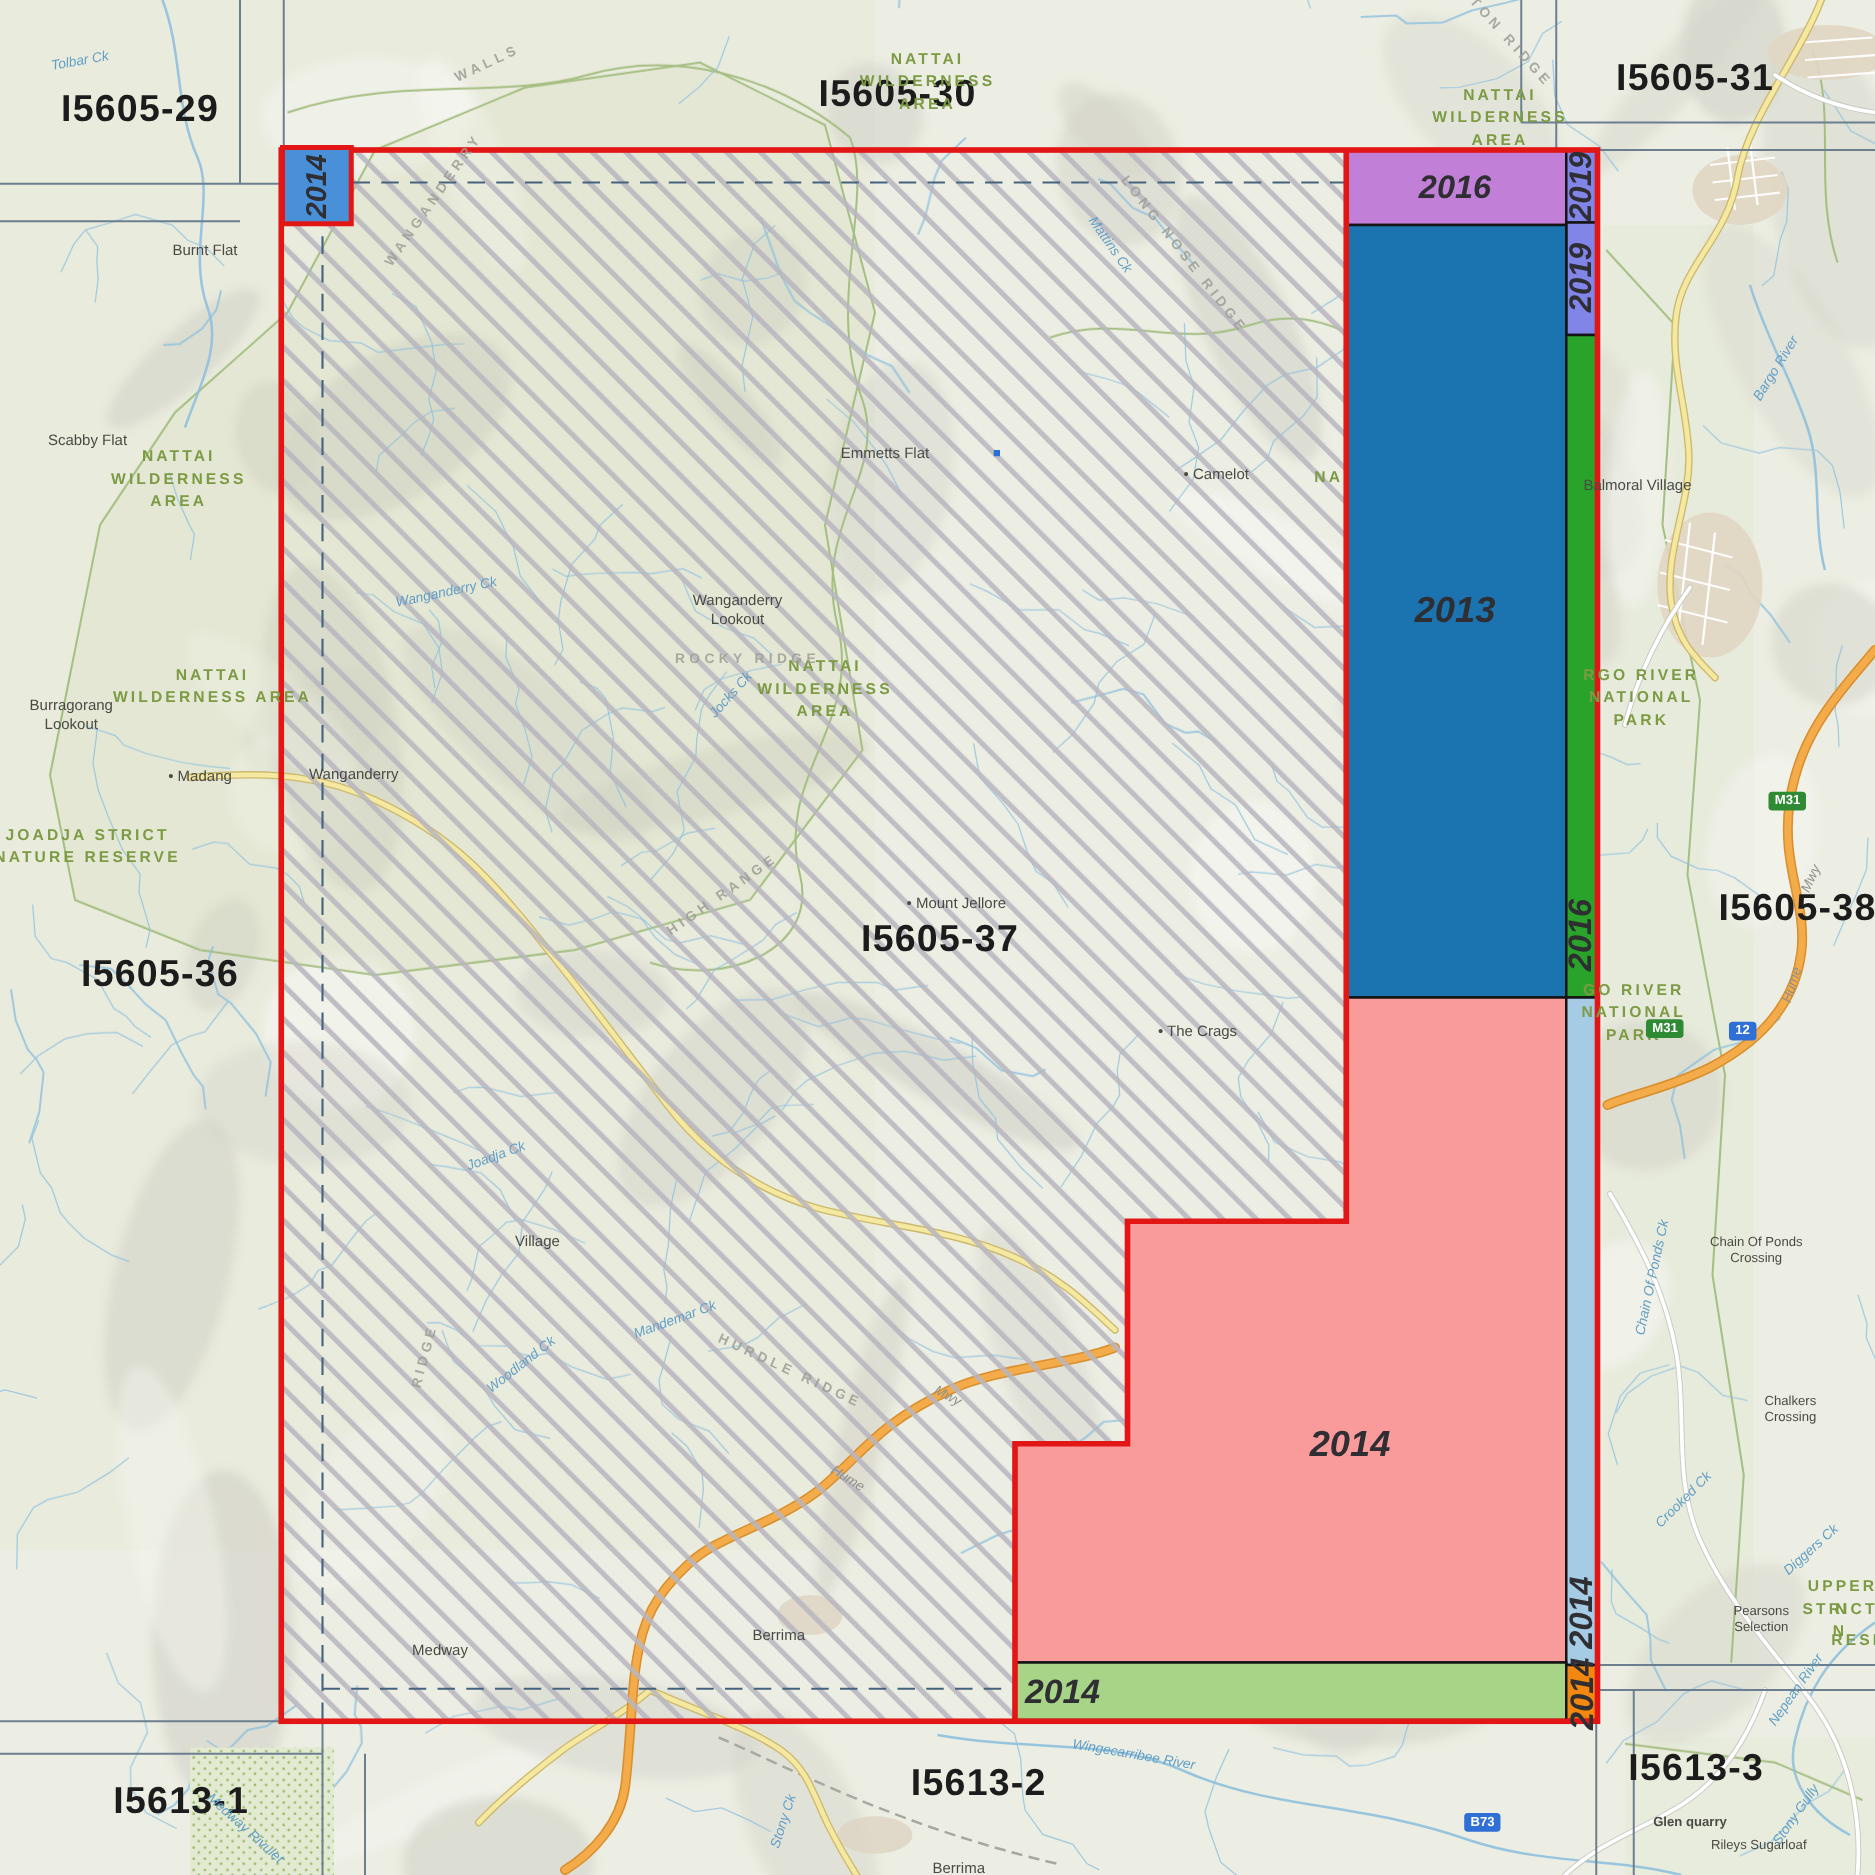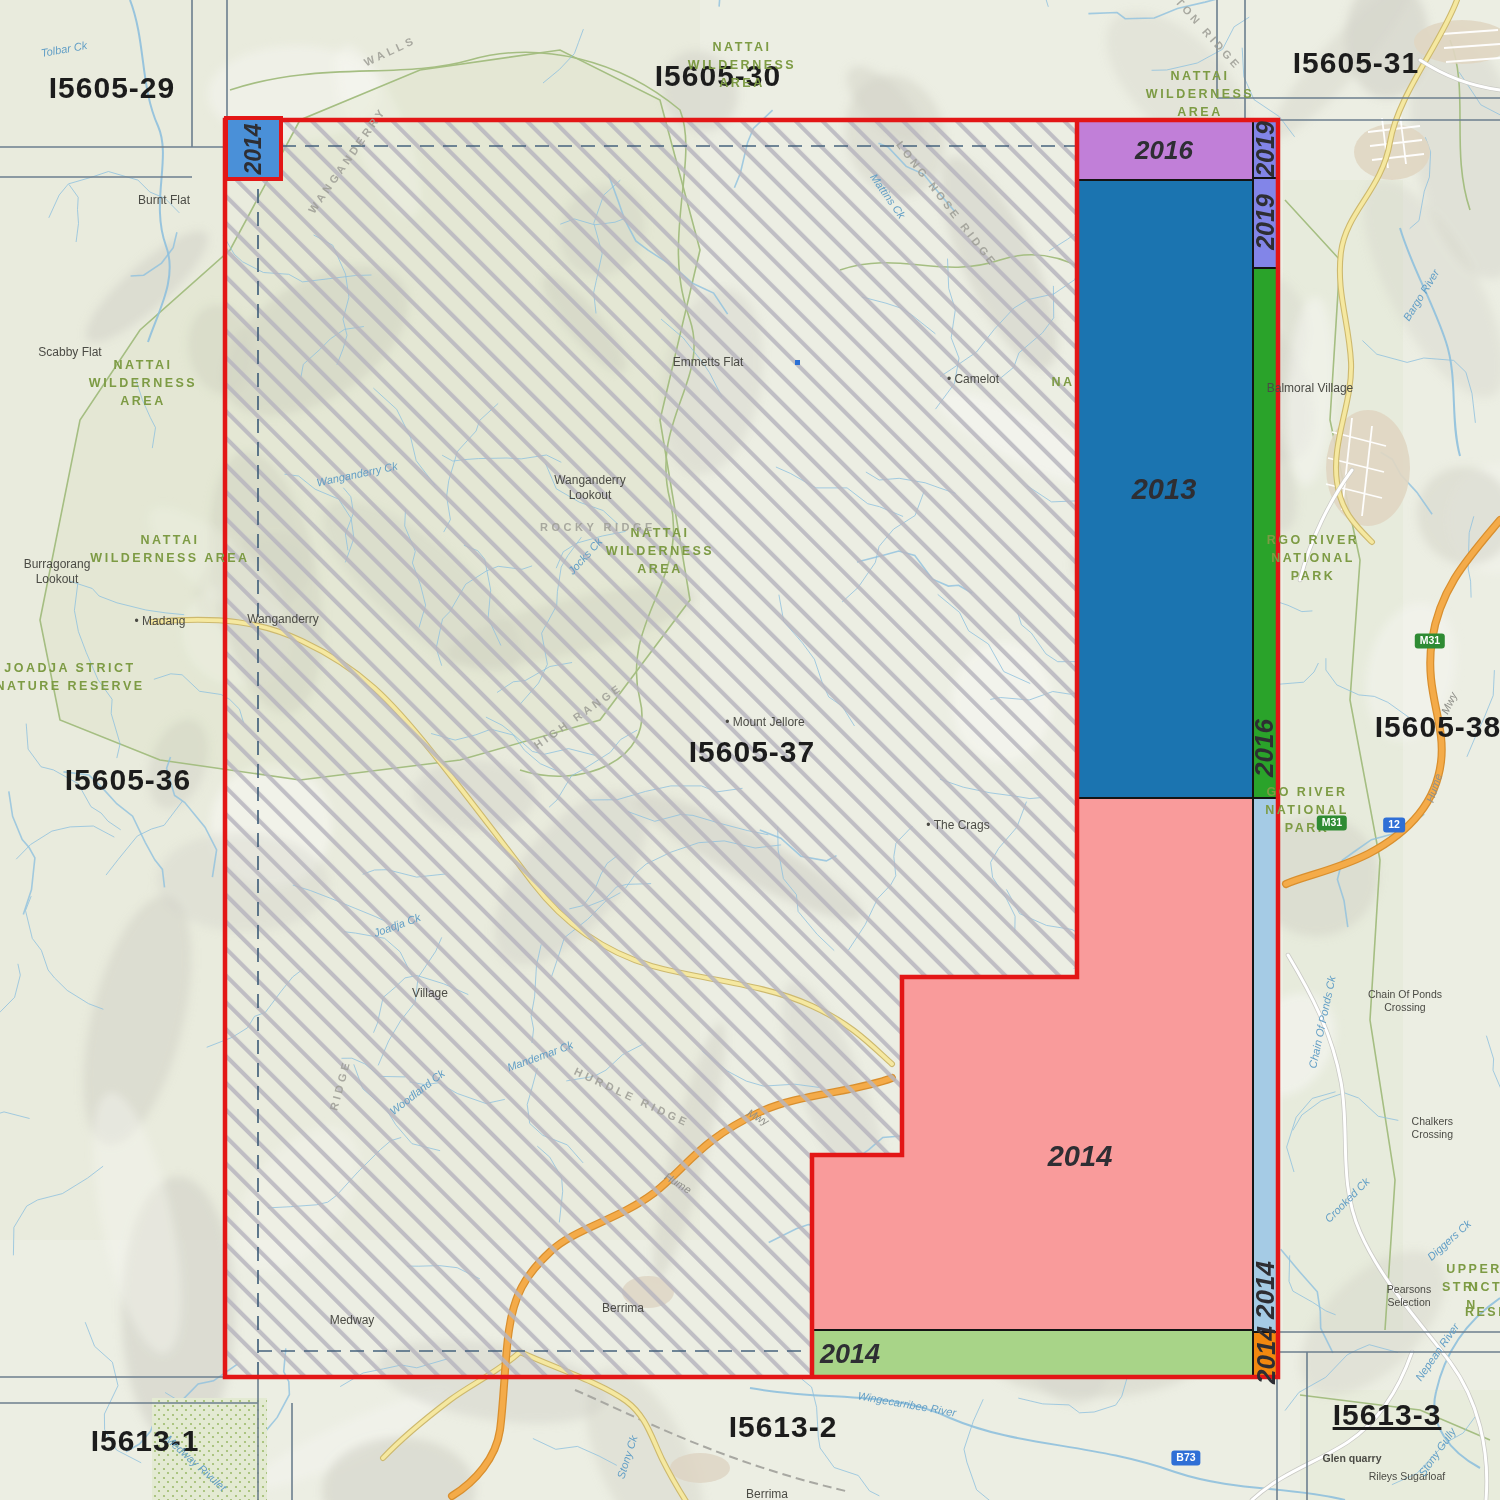--- a/index.html
+++ b/index.html
@@ -348,21 +348,21 @@
   </svg>
 
   <div class="lbl sheet" style="left:112px;top:88px;">I5605-29</div>
   <div class="lbl sheet" style="left:718px;top:76px;">I5605-30</div>
   <div class="lbl sheet" style="left:1356px;top:63px;">I5605-31</div>
   <div class="lbl sheet" style="left:128px;top:780px;">I5605-36</div>
   <div class="lbl sheet" style="left:752px;top:752px;">I5605-37</div>
   <div class="lbl sheet" style="left:1438px;top:727px;">I5605-38</div>
   <div class="lbl sheet" style="left:145px;top:1441px;">I5613-1</div>
   <div class="lbl sheet" style="left:783px;top:1427px;">I5613-2</div>
-  <div class="lbl sheet" style="left:1387px;top:1415px;text-decoration:underline;">I5613-3</div>
+  <div class="lbl sheet" style="left:1357px;top:1415px;">I5613-3</div>
 
   <div class="lbl year" style="left:253px;top:149px;font-size:23px;transform:translate(-50%,-50%) rotate(-90deg);">2014</div>
   <div class="lbl year" style="left:1164px;top:150px;font-size:26px;">2016</div>
   <div class="lbl year" style="left:1265px;top:149px;font-size:25px;transform:translate(-50%,-50%) rotate(-90deg);">2019</div>
   <div class="lbl year" style="left:1265px;top:222px;font-size:25px;transform:translate(-50%,-50%) rotate(-90deg);">2019</div>
   <div class="lbl year" style="left:1164px;top:489px;font-size:29px;">2013</div>
   <div class="lbl year" style="left:1264px;top:748px;font-size:26px;transform:translate(-50%,-50%) rotate(-90deg);">2016</div>
   <div class="lbl year" style="left:1080px;top:1156px;font-size:29px;">2014</div>
   <div class="lbl year" style="left:1265px;top:1290px;font-size:26px;transform:translate(-50%,-50%) rotate(-90deg);">2014</div>
   <div class="lbl year" style="left:850px;top:1354px;font-size:27px;">2014</div>

